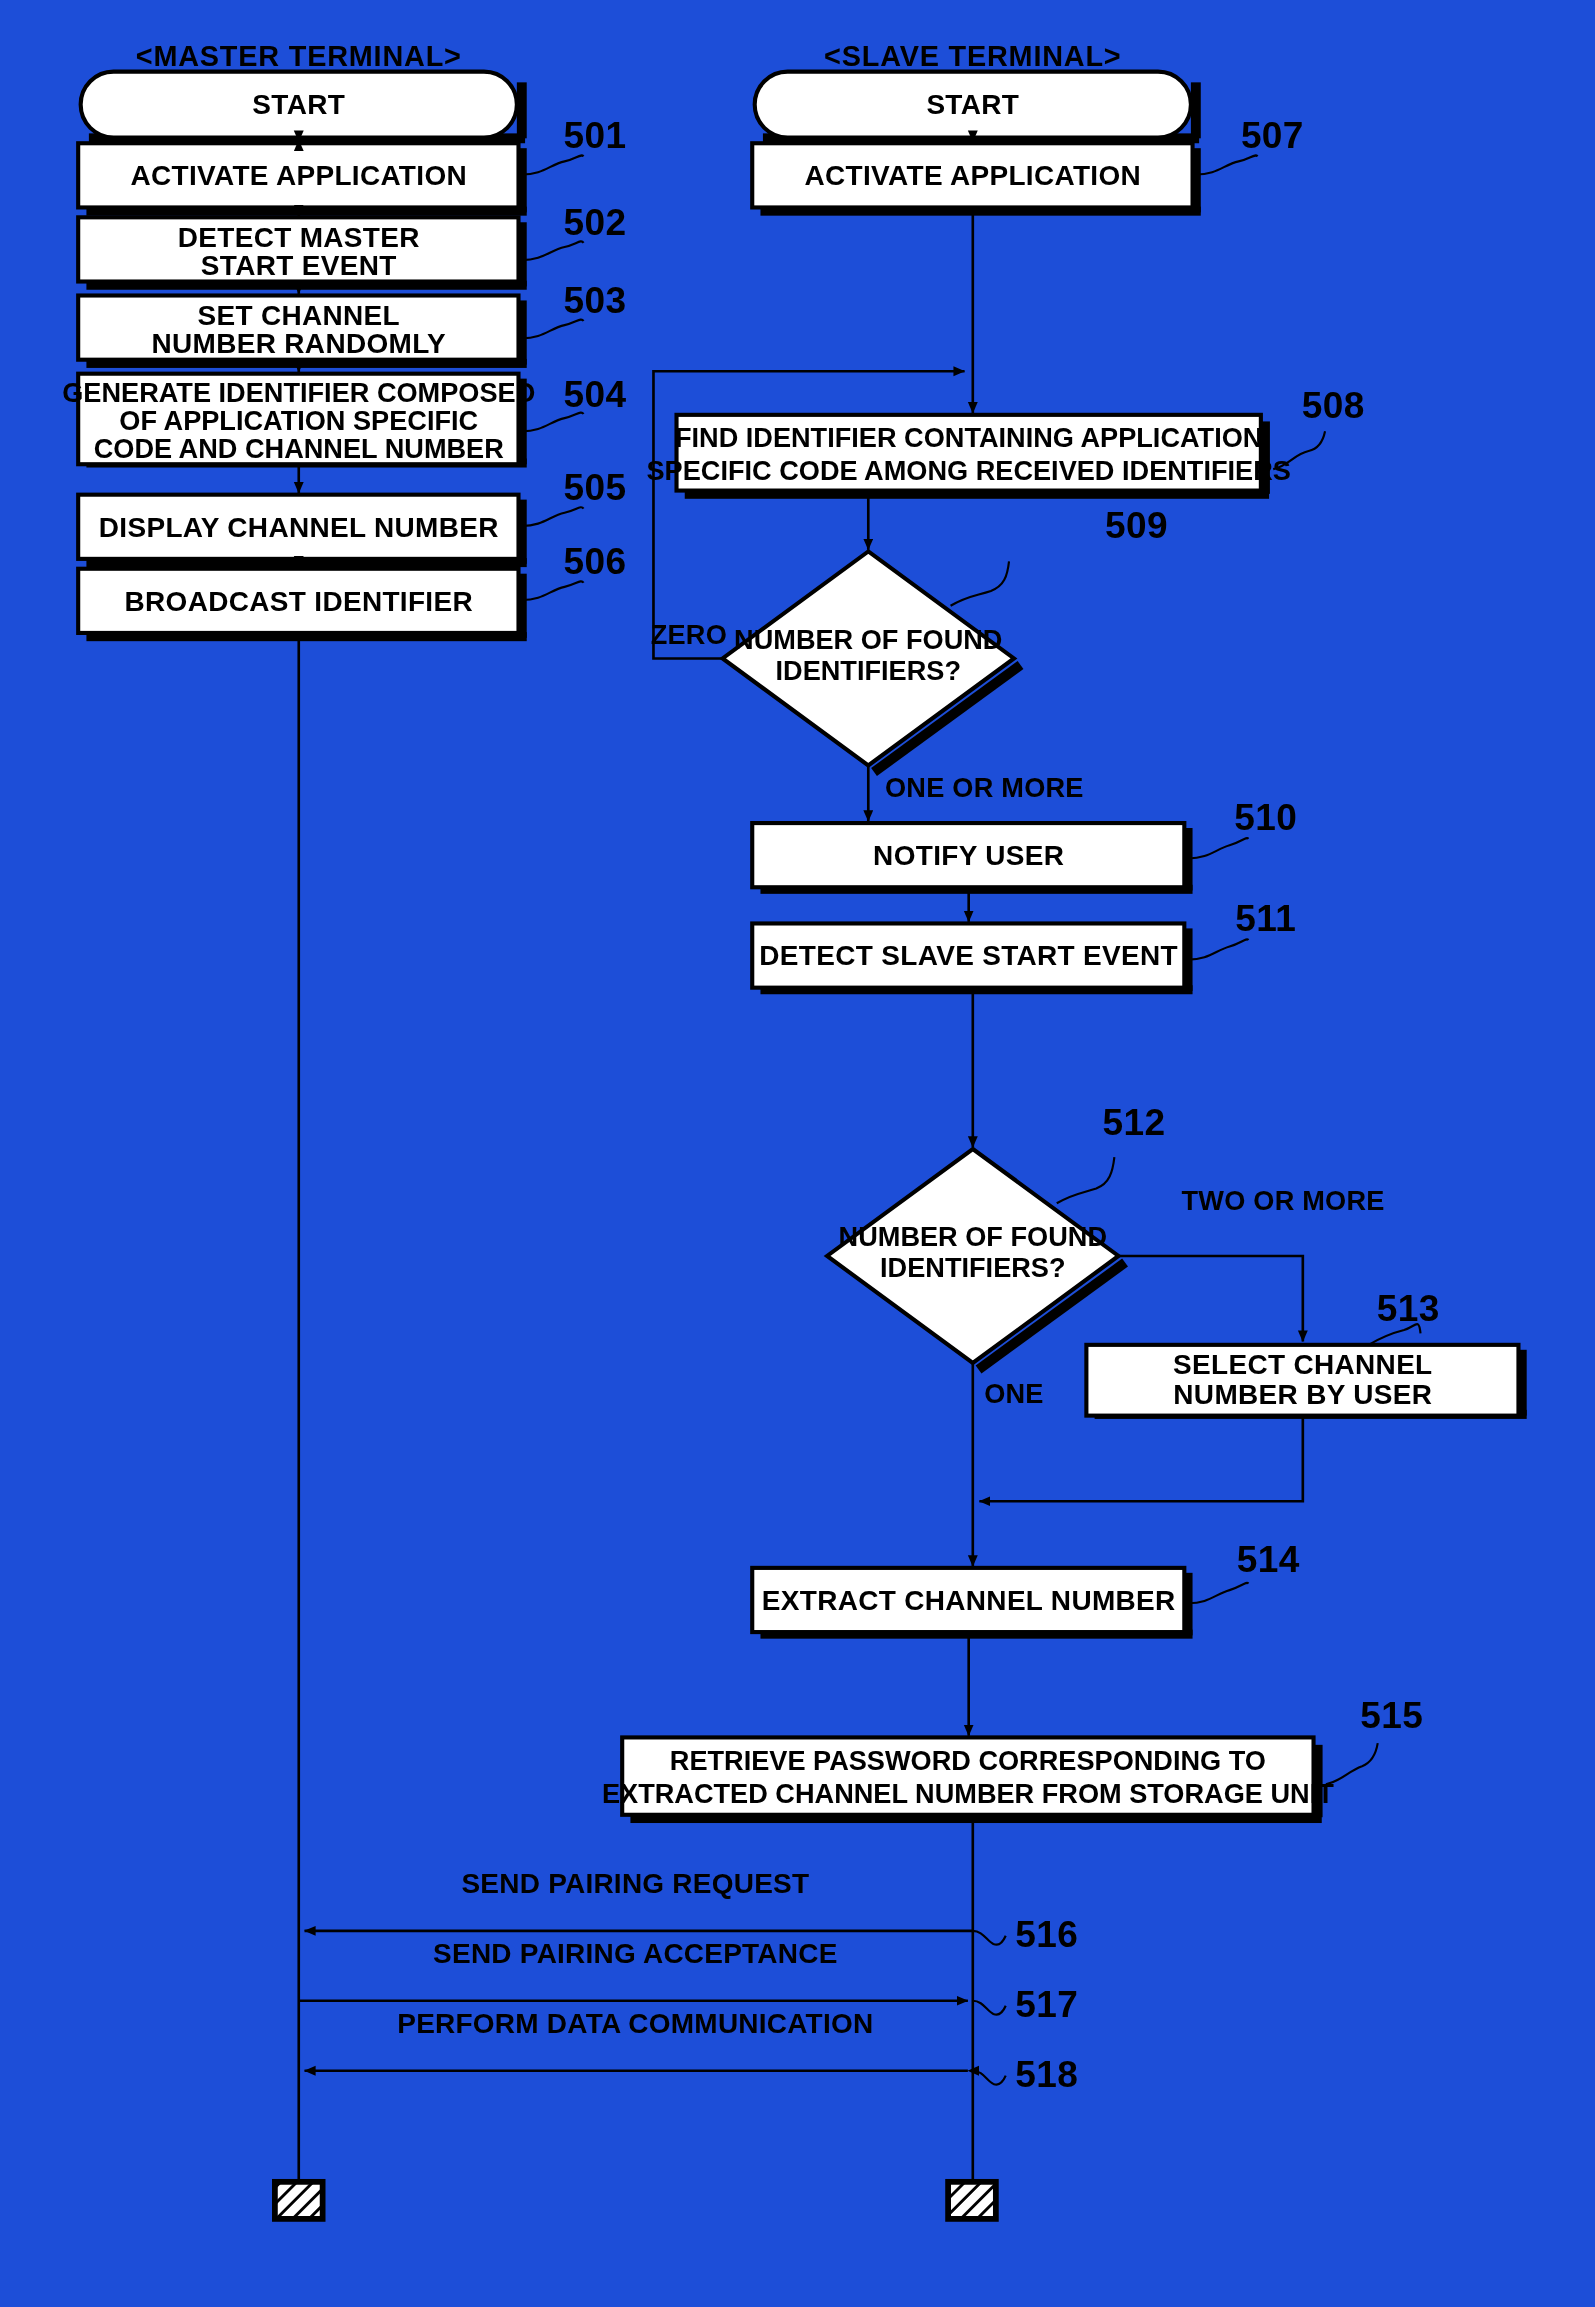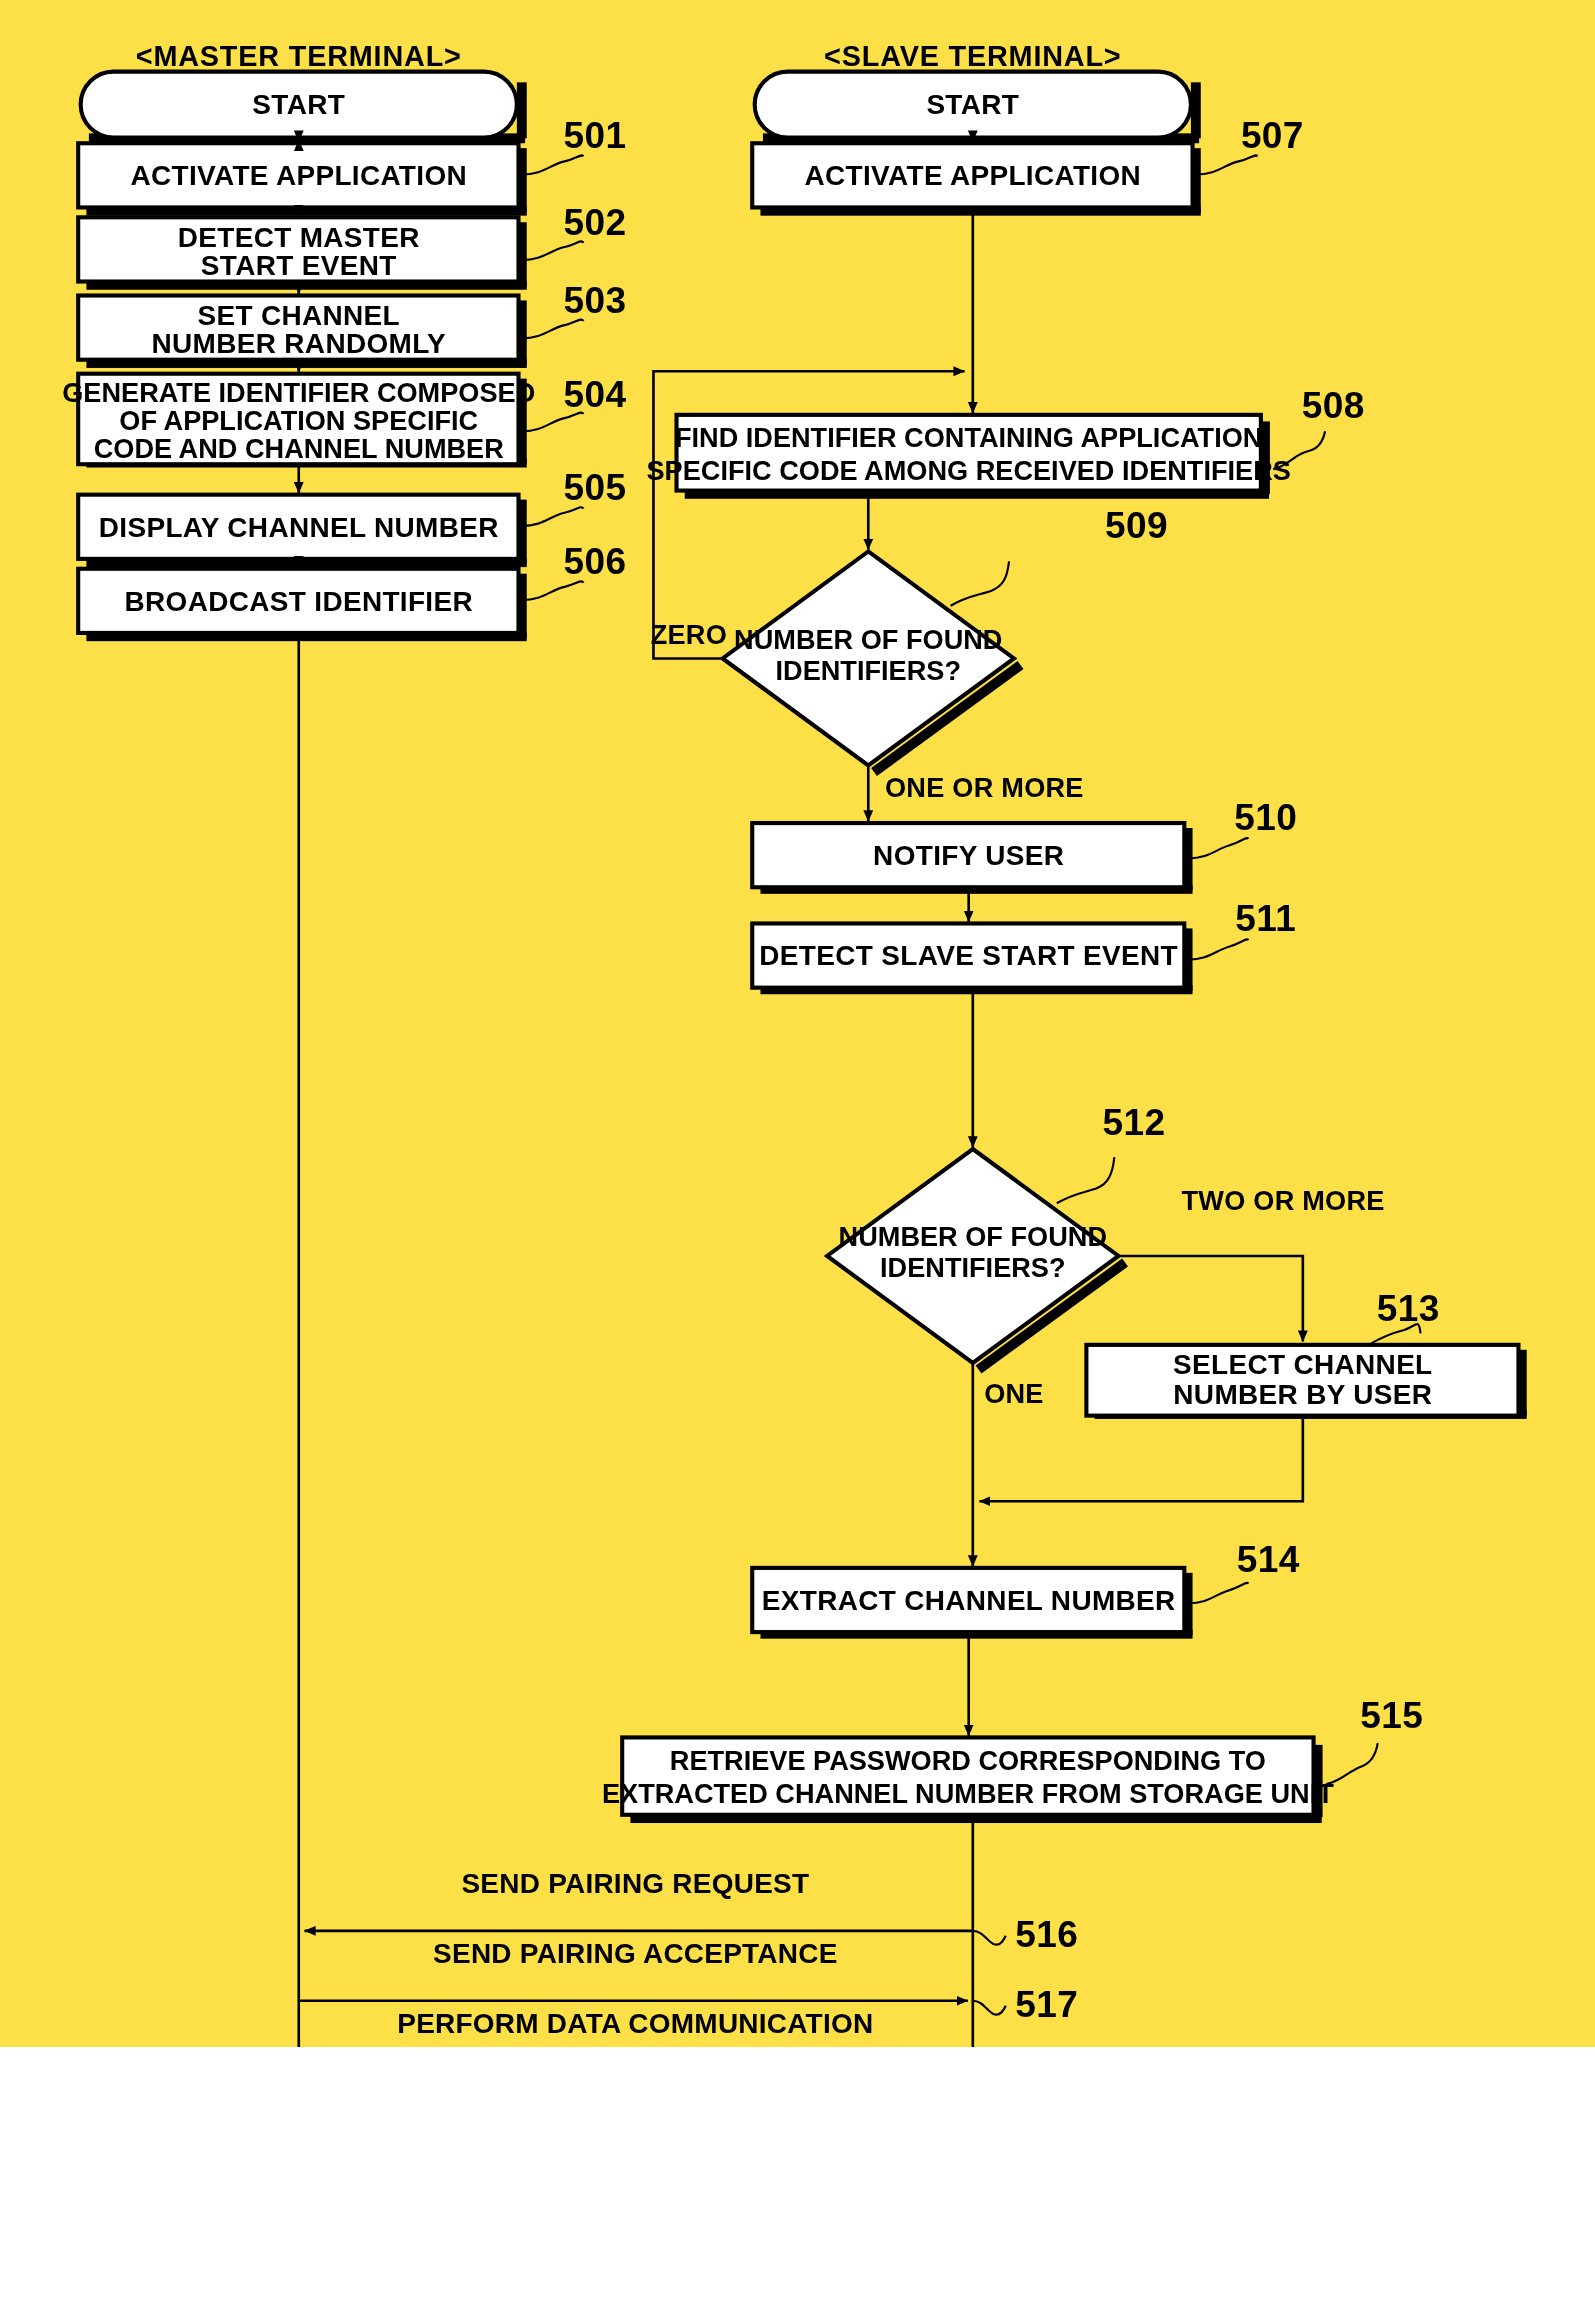--- a/index.html
+++ b/index.html
@@ -3,22 +3,22 @@
 <meta charset="utf-8">
 <style>
   html,body{margin:0;padding:0;background:#fff;}
   body{
     font-family:"Liberation Sans","DejaVu Sans",sans-serif;
     -webkit-font-smoothing:antialiased;
   }
   #stage{
     position:relative;
     width:1595px;
-    height:2047px;
-    background:#fde047;
+    height:2307px;
+    background:#1d4ed8;
     overflow:hidden;
   }
   svg#fig{
     position:absolute;
     left:0; top:0;
     width:1595px;
     height:2307px;
   }
   
   .t{

